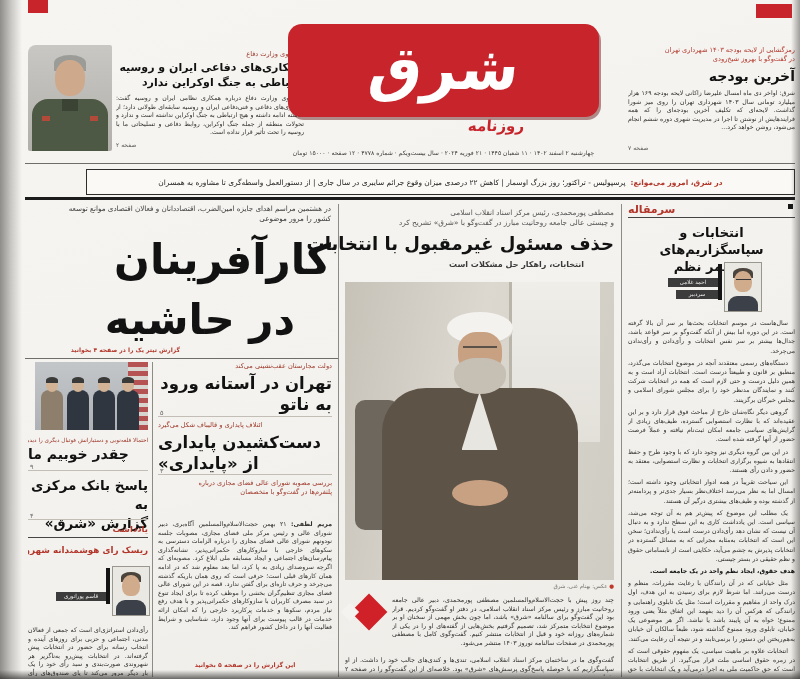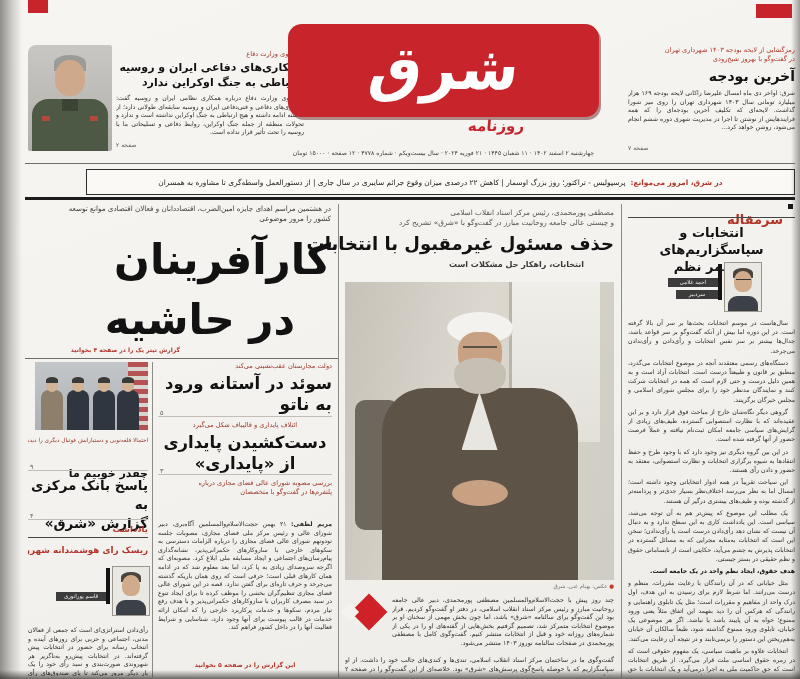--- a/index.html
+++ b/index.html
@@ -150,21 +150,21 @@
     <div class="cl-hands"></div>
   </div>
   <div class="caption" style="left:500px;top:583px;width:114px;">
     <b>●</b>
     <span>عکس: بهنام غنی، شرق</span>
   </div>
   <div class="diamond"></div>
   <div class="abs body-txt" style="left:392px;top:596px;width:222px;height:52px;font-size:6.3px;">چند روز پیش با حجت‌الاسلام‌والمسلمین مصطفی پورمحمدی، دبیر عالی جامعه روحانیت مبارز و رئیس مرکز اسناد انقلاب اسلامی، در دفتر او گفت‌وگو کردیم. قرار بود این گفت‌وگو برای سالنامه «شرق» باشد، اما چون بخش مهمی از سخنان او بر موضوع انتخابات متمرکز شد، تصمیم گرفتیم بخش‌هایی از گفته‌های او را در یکی از شماره‌های روزانه خود و قبل از انتخابات منتشر کنیم. گفت‌وگوی کامل با مصطفی پورمحمدی در صفحات سالنامه نوروز ۱۴۰۳ منتشر می‌شود.</div>
   <div class="abs body-txt" style="left:345px;top:656px;width:269px;height:20px;font-size:6.3px;">گفت‌وگوی ما در ساختمان مرکز اسناد انقلاب اسلامی، تندی‌ها و کندی‌های جالب خود را داشت. از او سپاسگزاریم که با حوصله پاسخ‌گوی پرسش‌های «شرق» بود. خلاصه‌ای از این گفت‌وگو را در صفحه ۲ بخوانید.</div>
 
-  <div class="abs label-red" style="left:628px;top:212px;width:155px;text-align:right;font-size:13px;">سرمقاله</div>
+  <div class="abs label-red" style="left:628px;top:203px;width:155px;text-align:left;font-size:11px;">سرمقاله</div>
   <div class="sq" style="left:788px;top:204px;"></div>
   <div class="rule-h" style="left:628px;top:217px;width:167px;background:#444;"></div>
   <div class="abs hl" style="left:628px;top:224px;width:167px;text-align:center;font-size:13px;line-height:17px;">
     <div>انتخابات و سپاسگزاریم‌های</div>
     <div>مستمر نظم</div>
   </div>
   <div class="headshot" style="left:724px;top:262px;width:36px;height:48px;">
     <div class="hs-hair"></div>
     <div class="hs-head"></div>
     <div class="hs-glasses"></div>
@@ -181,27 +181,27 @@
     <p style="margin:0 0 3px;text-indent:7px;">این سیاحت تقریباً در همه ادوار انتخاباتی وجود داشته است؛ امسال اما به نظر می‌رسد اختلاف‌نظر بسیار جدی‌تر و پردامنه‌تر از گذشته بوده و طیف‌های بیشتری درگیر آن هستند.</p>
     <p style="margin:0 0 3px;text-indent:7px;">یک مطلب این موضوع که پیش‌تر هم به آن توجه می‌شد، سیاسی است. این یادداشت کاری به این سطح ندارد و به دنبال آن نیست که نشان دهد رأی‌دادن درست است یا رأی‌ندادن؛ سخن این است که انتخابات به‌مثابه مجرایی که به مسائل گسترده در انتخابات پذیرش به چشم می‌آید، حکایتی است از نابسامانی حقوق و نظم حقیقی در بستر چیستی.</p>
     <p style="margin:0 0 3px;font-weight:bold;color:#111;">هدف حقوق، ایجاد نظم واحد در یک جامعه است.</p>
     <p style="margin:0 0 3px;text-indent:7px;">مثل خیابانی که در آن رانندگان با رعایت مقررات، منظم و درست می‌رانند. اما شرط لازم برای رسیدن به این هدف، اول درک واحد از مفاهیم و مقررات است؛ مثل یک تابلوی راهنمایی و رانندگی که هرکس آن را دید بفهمد این اتفاق مثلاً یعنی ورود ممنوع؛ خواه به آن پایبند باشد یا نباشد. اگر هر موضوعی یک خیابان، تابلوی ورود ممنوع گذاشته شود، طبعاً سالکان آن خیابان به‌هم‌ریختن این دستور را برنمی‌تابند و در نتیجه آن رعایت می‌کنند.</p>
     <p style="margin:0 0 3px;text-indent:7px;">انتخابات علاوه بر ماهیت سیاسی، یک مفهوم حقوقی است که در زمره حقوق اساسی ملت قرار می‌گیرد. از طریق انتخابات است که حق حاکمیت ملی به اجرا درمی‌آید و یک انتخابات با حق انتخاب‌شدن و انتخاب‌کردن شکل می‌گیرد.</p>
 
   </div>
 
   <div class="abs" style="left:158px;top:362px;width:174px;text-align:right;">
     <div class="kicker">دولت مجارستان عقب‌نشینی می‌کند</div>
-    <div class="hl" style="font-size:16.5px;line-height:21px;margin-top:2px;">سوئد در آستانه ورود</div>
+    <div class="hl" style="font-size:16.5px;line-height:21px;margin-top:2px;">تهران در آستانه ورود</div>
     <div class="hl" style="font-size:17px;line-height:21px;">به ناتو</div>
   </div>
   <div class="sep" style="left:158px;top:416px;width:174px;"></div>
   <div class="sep-num" style="left:160px;top:409px;">۵</div>
 
-  <div class="abs" style="left:158px;top:421px;width:174px;text-align:center;">
+  <div class="abs" style="left:158px;top:421px;width:174px;text-align:left;">
     <div class="kicker">ائتلاف پایداری و قالیباف شکل می‌گیرد</div>
     <div class="hl" style="font-size:16.5px;line-height:21px;margin-top:2px;">دست‌کشیدن پایداری</div>
     <div class="hl" style="font-size:16.5px;line-height:21px;">از «پایداری»</div>
   </div>
   <div class="sep" style="left:158px;top:474px;width:174px;"></div>
   <div class="sep-num" style="left:160px;top:467px;">۳</div>
 
   <div class="abs" style="left:158px;top:479px;width:174px;text-align:right;">
     <div class="kicker">بررسی مصوبه شورای عالی فضای مجازی درباره</div>
     <div class="kicker">پلتفرم‌ها در گفت‌وگو با متخصصان</div>
@@ -221,21 +221,21 @@
     <div class="gp-head" style="left:37px;"></div>
     <div class="gp-hairc" style="left:37px;"></div>
     <div class="gp-man" style="left:58px;"></div>
     <div class="gp-head" style="left:63px;"></div>
     <div class="gp-hairc" style="left:63px;"></div>
     <div class="gp-man" style="left:82px;"></div>
     <div class="gp-head" style="left:87px;"></div>
     <div class="gp-hairc" style="left:87px;"></div>
   </div>
   <div class="abs kicker" style="left:28px;top:436px;width:120px;text-align:right;font-size:5.7px;white-space:nowrap;overflow:hidden;">احتمالا قلعه‌نویی و دستیارانش فوتبال دیگری را دیده‌اند</div>
-  <div class="abs hl" style="left:28px;top:464px;width:120px;text-align:right;font-size:11px;line-height:20px;">چقدر خوبیم ما</div>
+  <div class="abs hl" style="left:28px;top:444px;width:120px;text-align:left;font-size:14px;line-height:20px;">چقدر خوبیم ما</div>
   <div class="sep" style="left:28px;top:470px;width:120px;"></div>
   <div class="sep-num" style="left:30px;top:463px;">۹</div>
 
   <div class="abs hl" style="left:28px;top:476px;width:120px;text-align:right;font-size:13.5px;line-height:19px;">
     <div>پاسخ بانک مرکزی به</div>
     <div>گزارش «شرق»</div>
   </div>
   <div class="sep" style="left:28px;top:519px;width:120px;"></div>
   <div class="sep-num" style="left:30px;top:512px;">۴</div>
 

